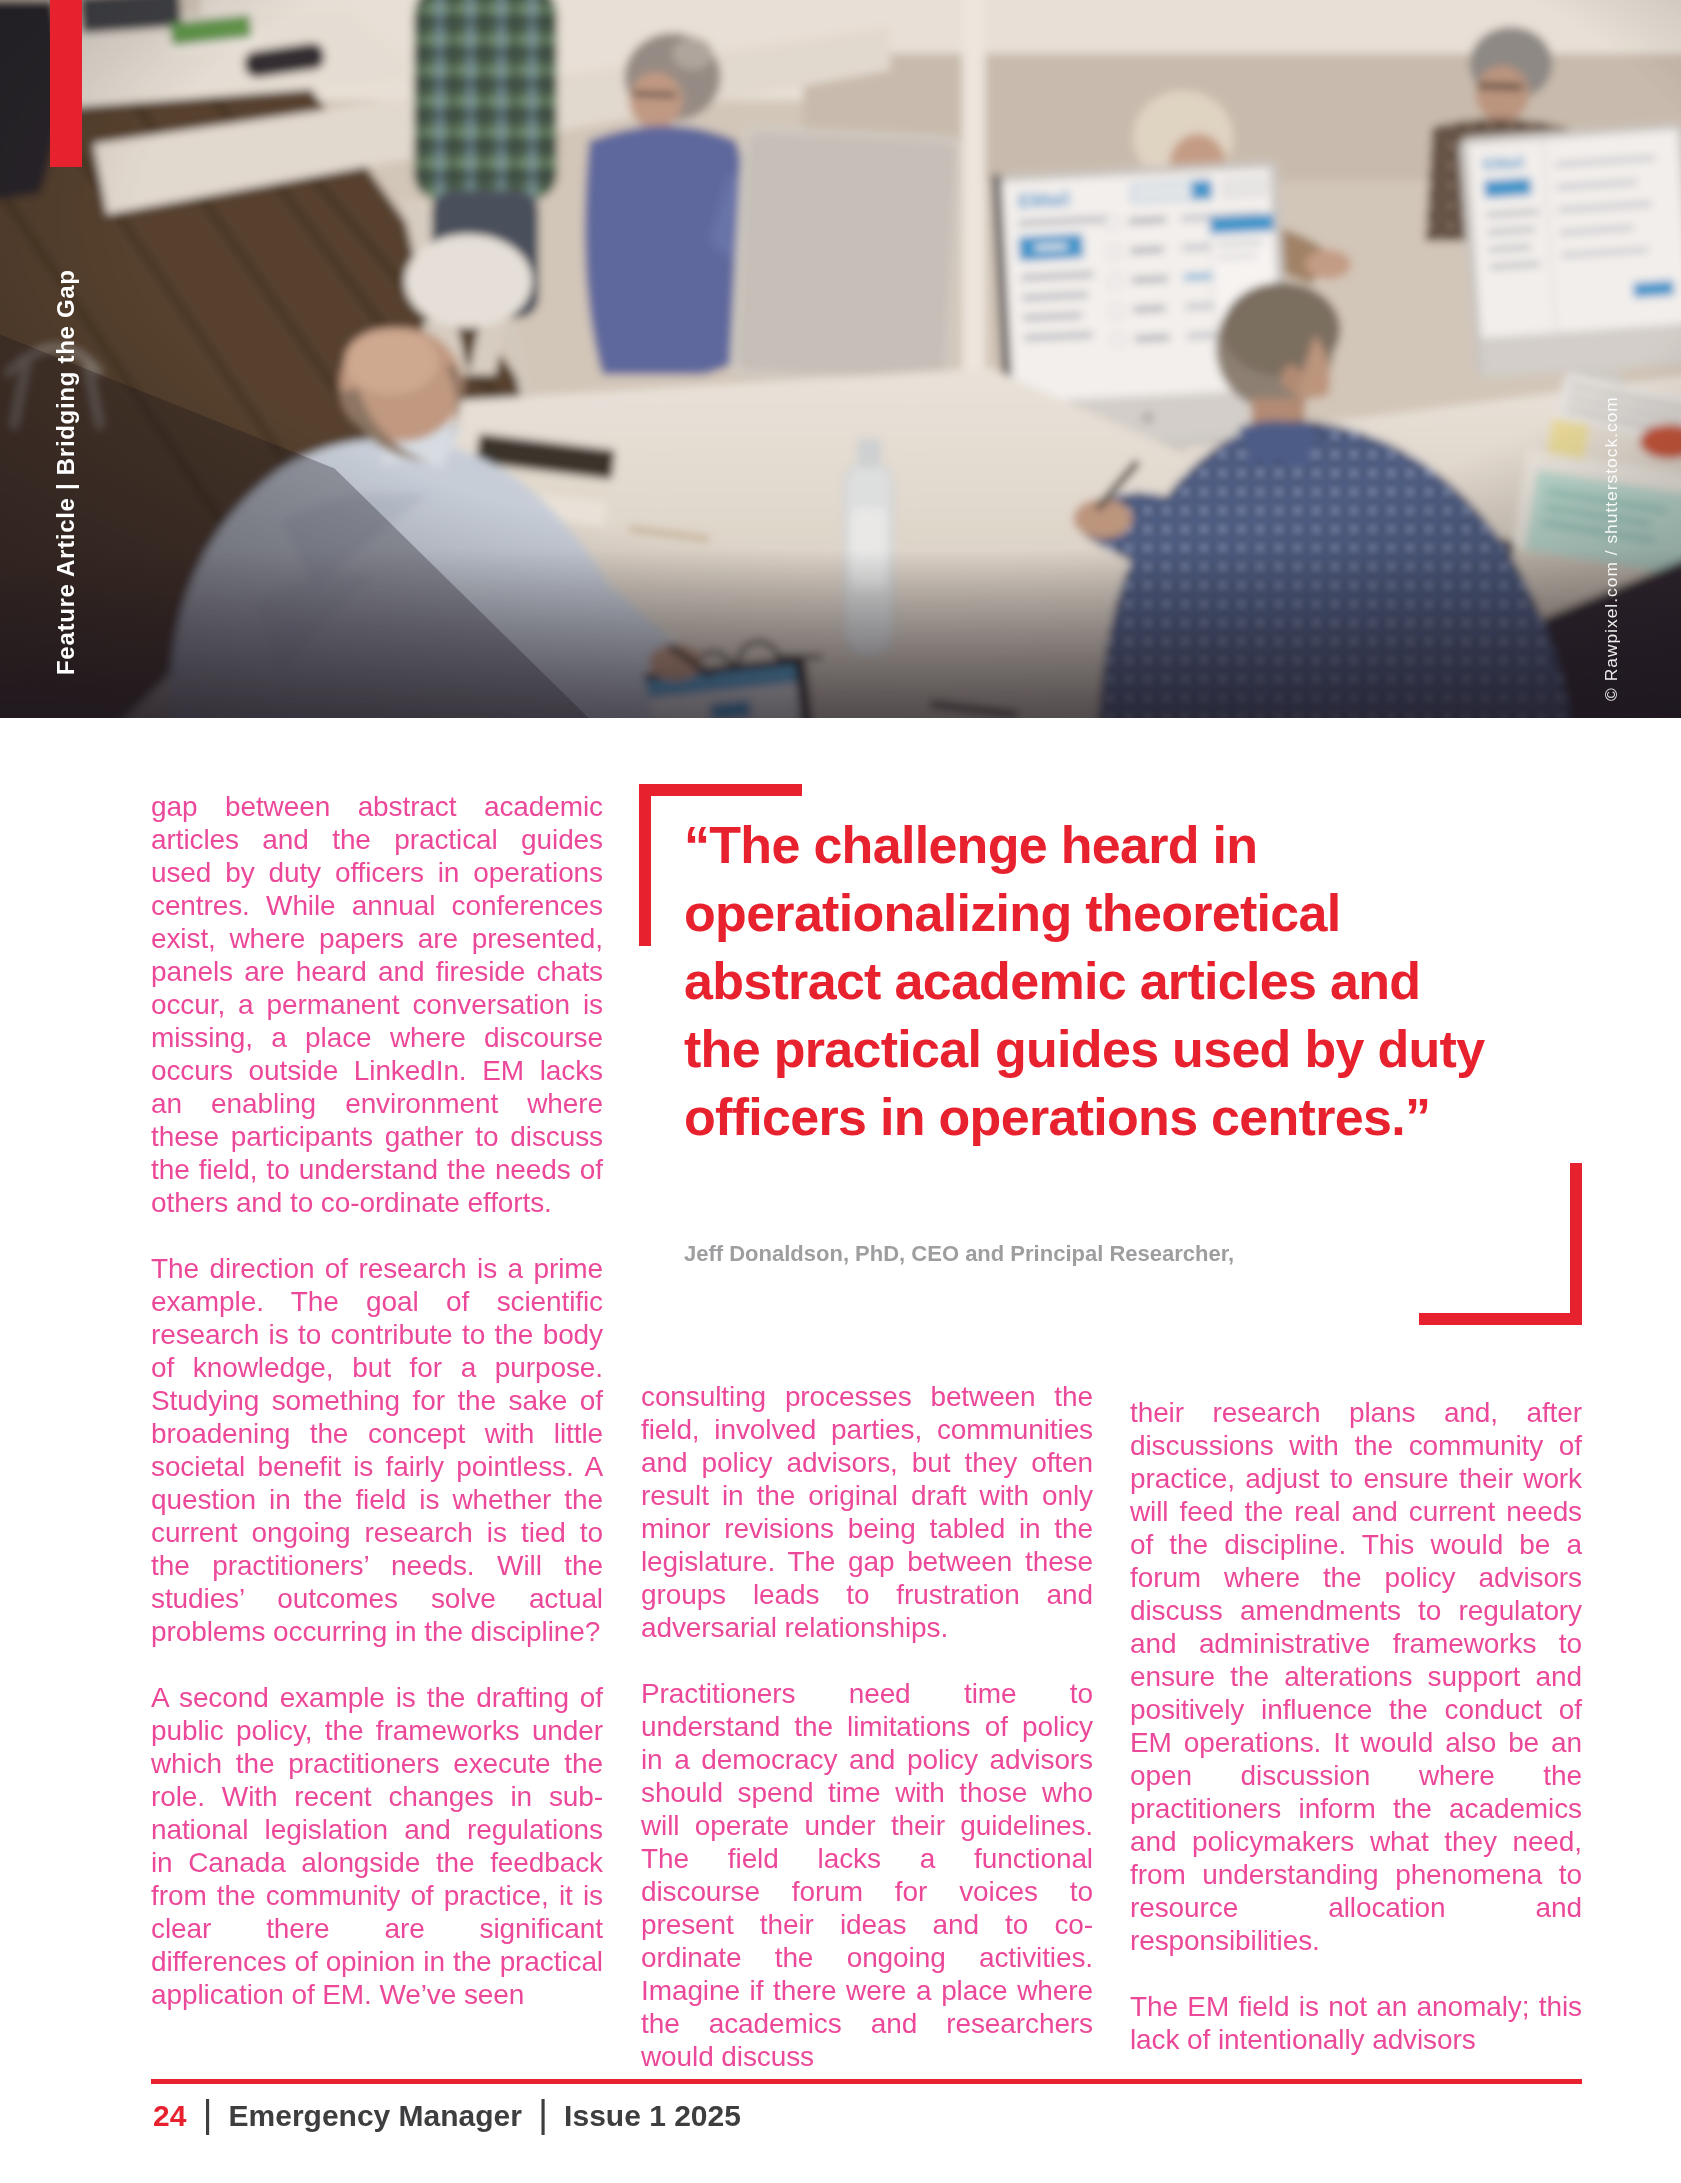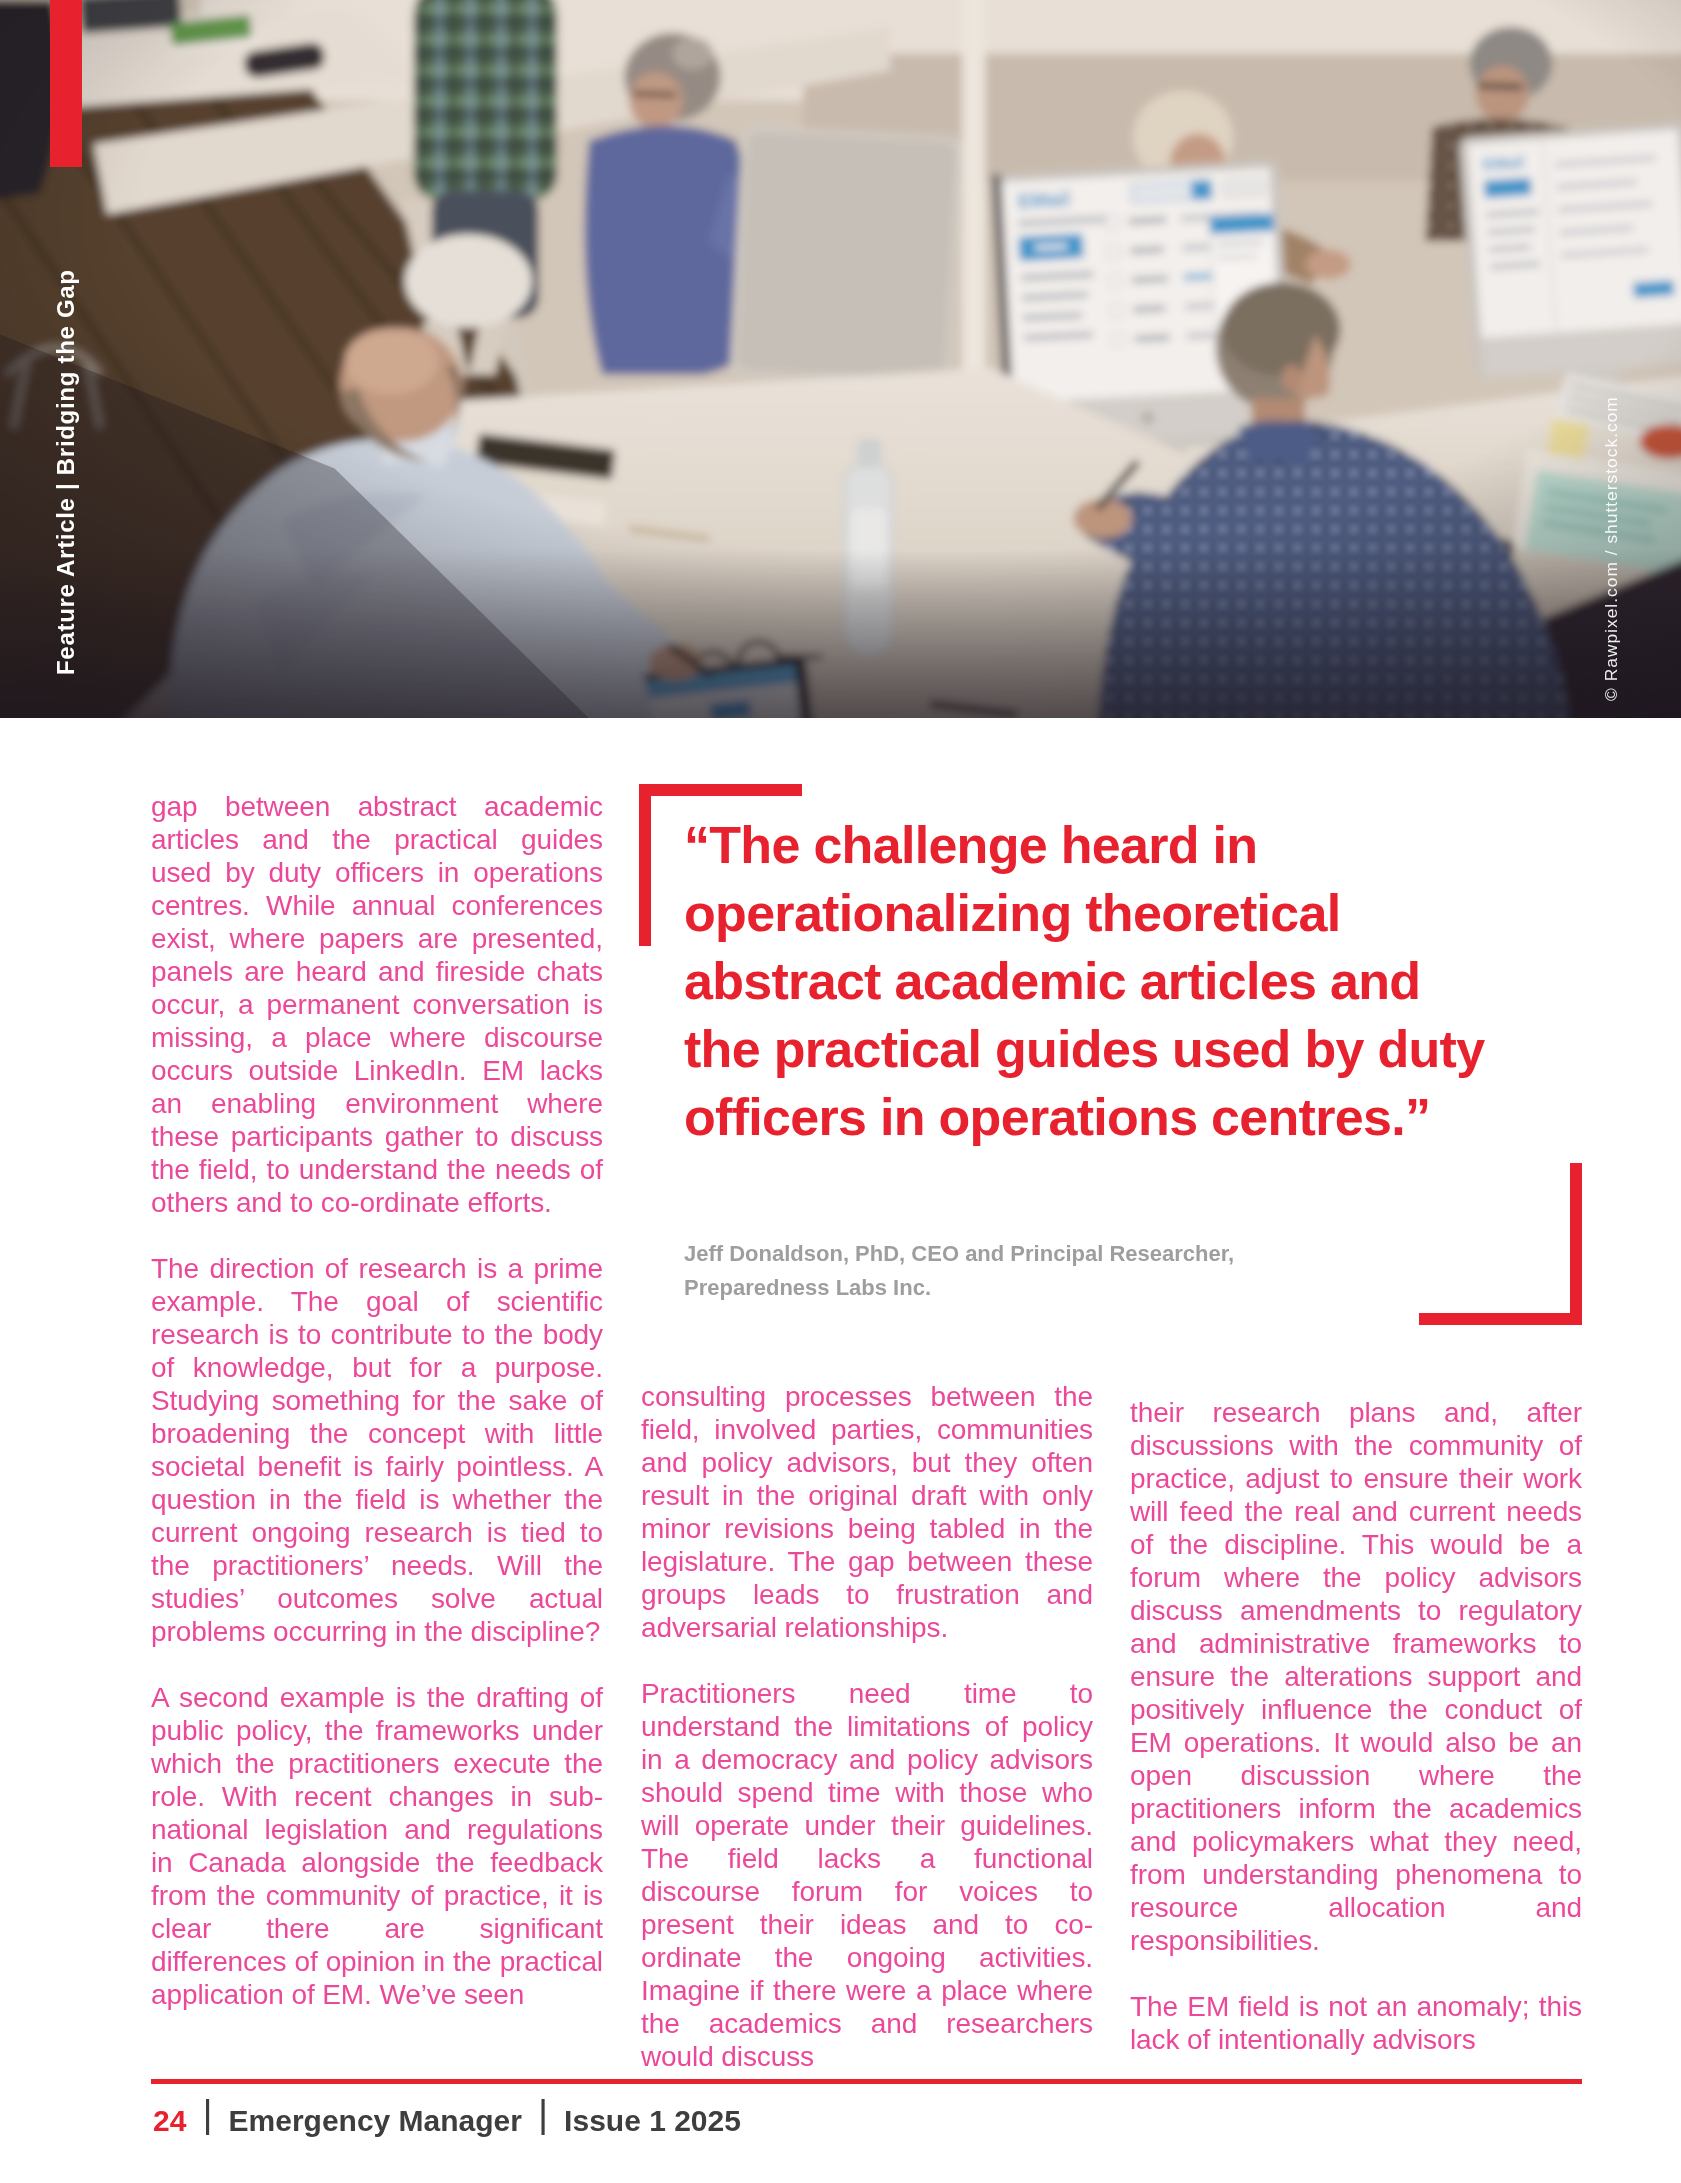--- a/index.html
+++ b/index.html
@@ -92,21 +92,21 @@
   .footer-rule {
     position: absolute;
     left: 151px; top: 2079px;
     width: 1431px; height: 5.4px;
     background: #e8212e;
   }
   .footer {
     position: absolute;
     left: 153px; top: 2094px;
     display: flex;
-    align-items: flex-end;
+    align-items: center;
     font-size: 30px;
     font-weight: bold;
     color: #3e3e40;
   }
   .footer .pagenum { color: #e8212e; }
   .footer .sep {
     font-weight: normal;
     font-size: 39px;
     color: #3e3e40;
     margin: 0 16px;
@@ -422,21 +422,20 @@
   <div class="quote">
     <div class="ql">“The challenge heard in</div>
     <div class="ql">operationalizing theoretical</div>
     <div class="ql">abstract academic articles and</div>
     <div class="ql">the practical guides used by duty</div>
     <div class="ql">officers in operations centres.”</div>
   </div>
 
   <div class="attribution">
     <div>Jeff Donaldson, PhD, CEO and Principal Researcher,</div>
-    <div>Preparedness Labs Inc.</div>
   </div>
 
   <div class="bodycol col1">
     <p>gap between abstract academic articles and the practical guides used by duty officers in operations centres. While annual conferences exist, where papers are presented, panels are heard and fireside chats occur, a permanent conversation is missing, a place where discourse occurs outside LinkedIn. EM lacks an enabling environment where these participants gather to discuss the field, to understand the needs of others and to co-ordinate efforts.</p>
     <p>The direction of research is a prime example. The goal of scientific research is to contribute to the body of knowledge, but for a purpose. Studying something for the sake of broadening the concept with little societal benefit is fairly pointless. A question in the field is whether the current ongoing research is tied to the practitioners’ needs. Will the studies’ outcomes solve actual problems occurring in the discipline?</p>
     <p>A second example is the drafting of public policy, the frameworks under which the practitioners execute the role. With recent changes in sub-national legislation and regulations in Canada alongside the feedback from the community of practice, it is clear there are significant differences of opinion in the practical application of EM. We’ve seen</p>
   </div>
   <div class="bodycol col2">
     <p>consulting processes between the field, involved parties, communities and policy advisors, but they often result in the original draft with only minor revisions being tabled in the legislature. The gap between these groups leads to frustration and adversarial relationships.</p>
     <p>Practitioners need time to understand the limitations of policy in a democracy and policy advisors should spend time with those who will operate under their guidelines. The field lacks a functional discourse forum for voices to present their ideas and to co-ordinate the ongoing activities. Imagine if there were a place where the academics and researchers would discuss</p>

